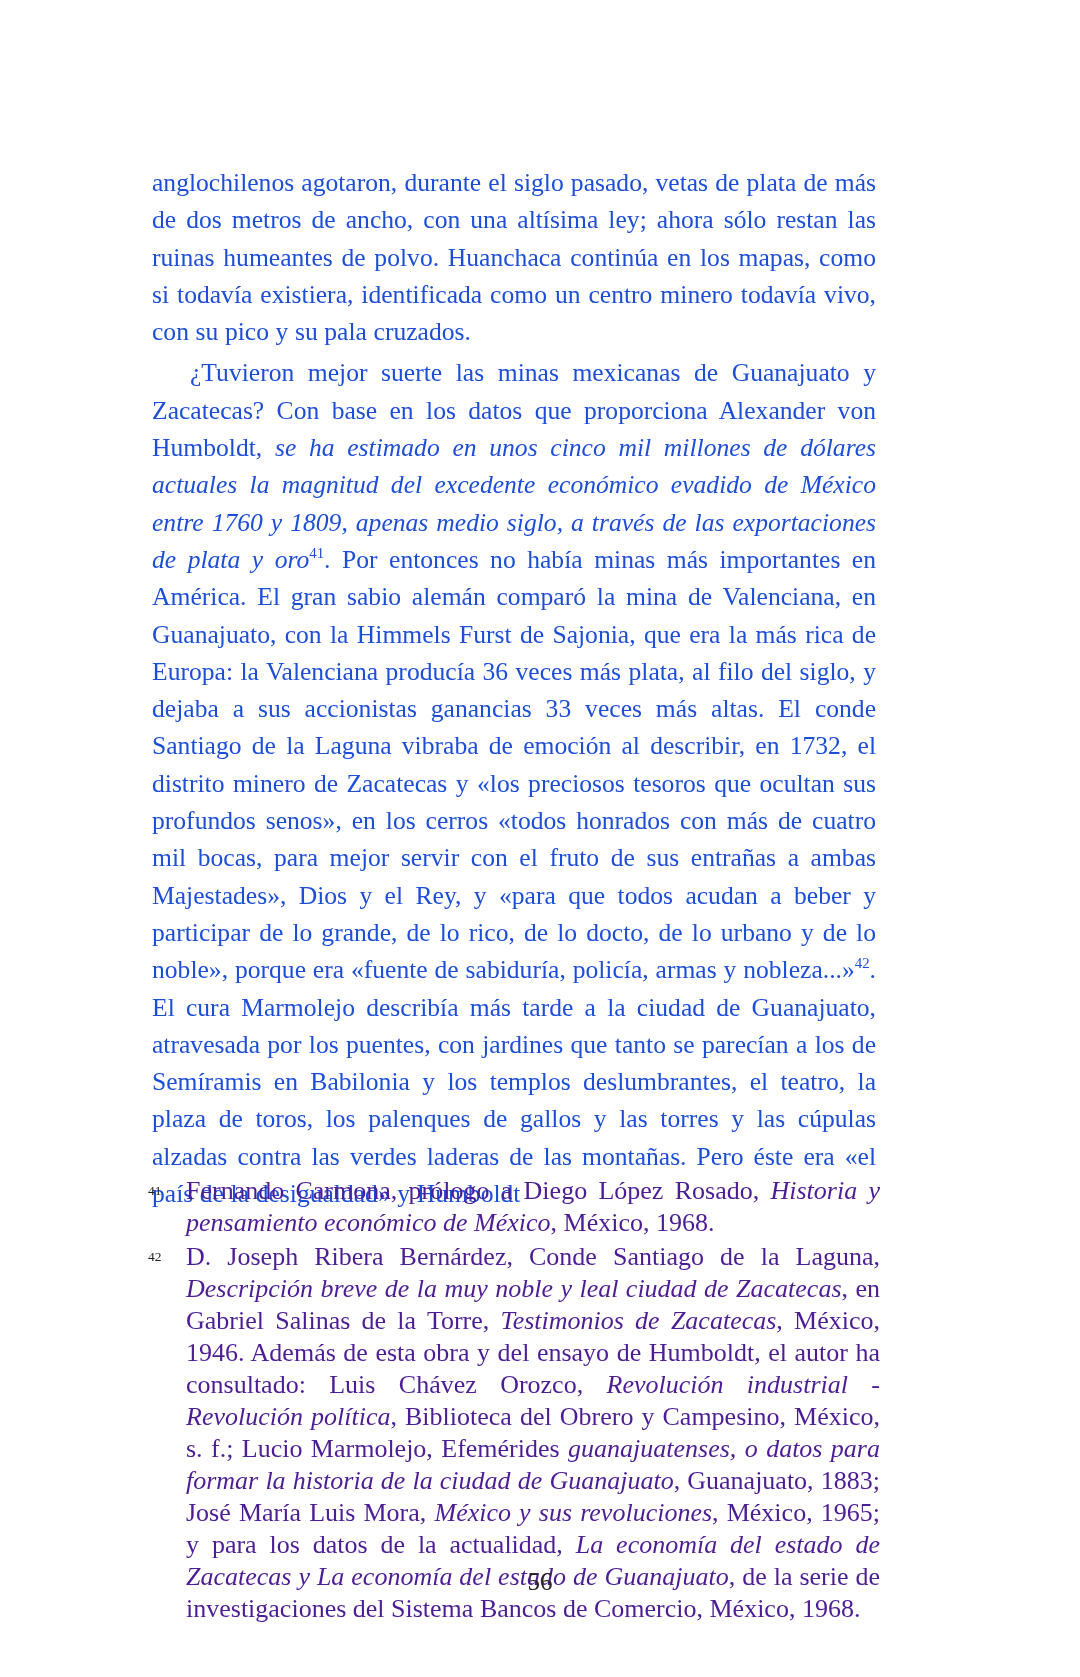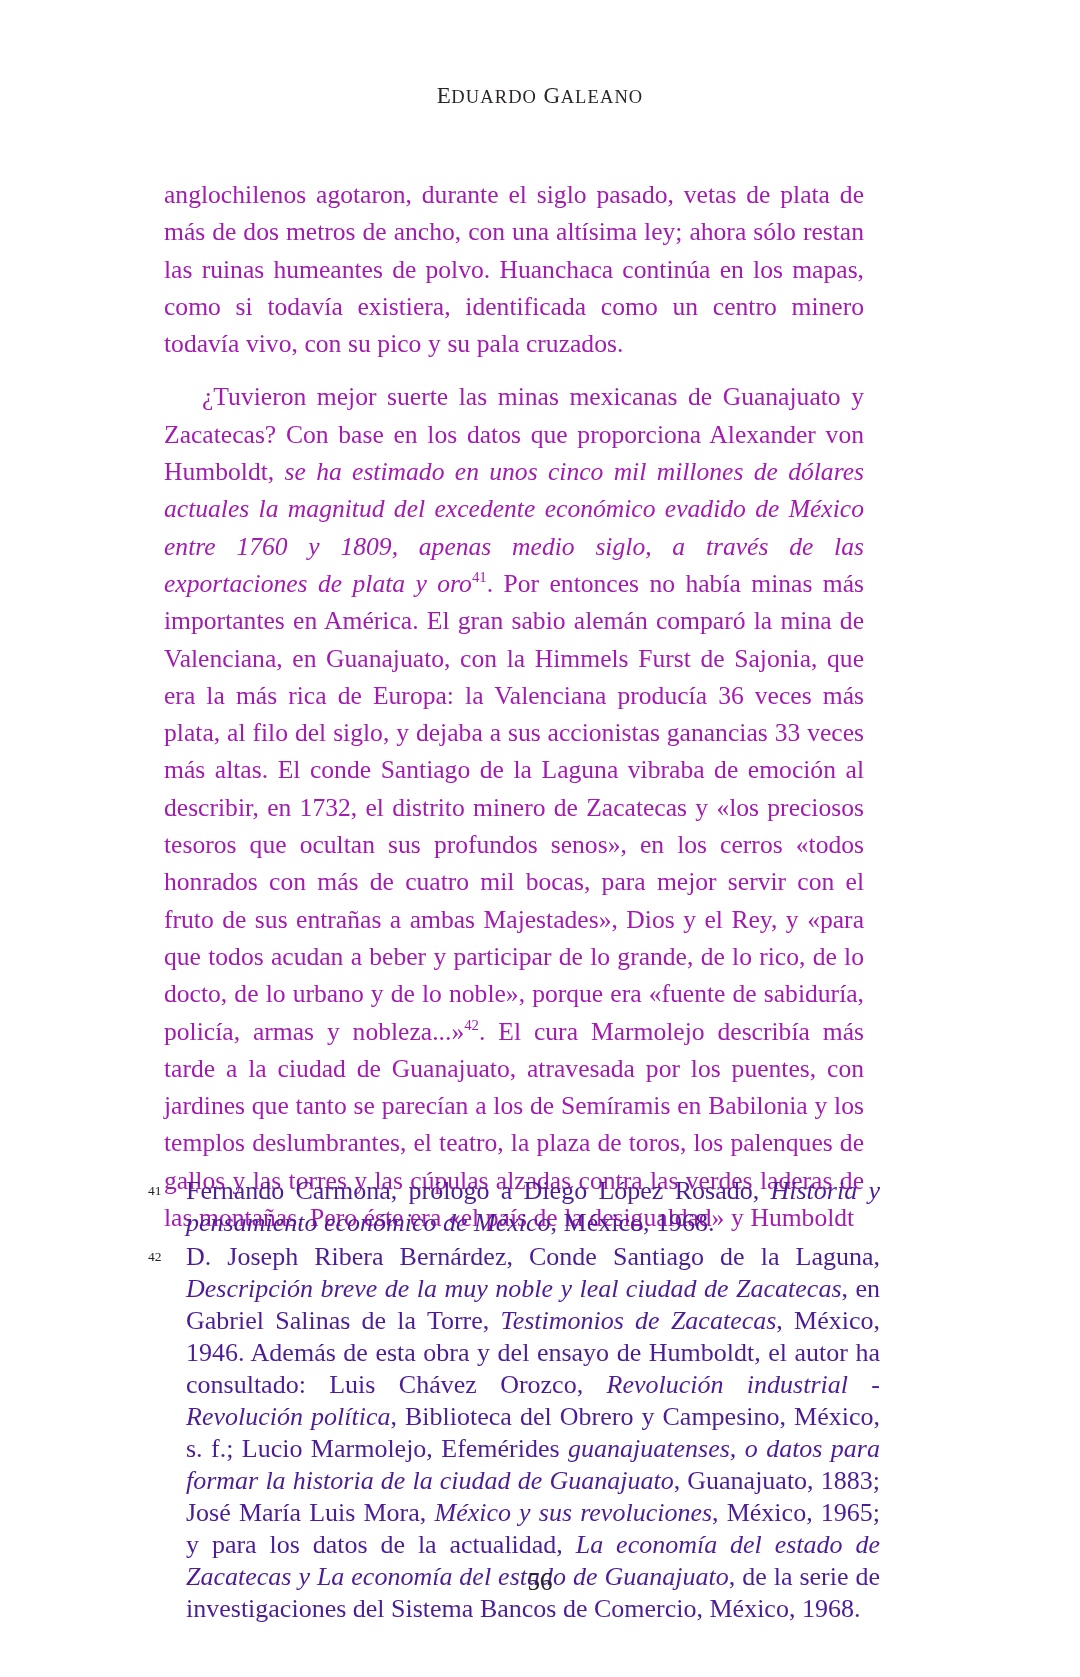--- a/index.html
+++ b/index.html
@@ -42,27 +42,27 @@
   }
 
   
   .body-block {
     position: absolute;
     top: 160px;
     left: 148px;
     width: 732px;
   }
   .body-block p {
-    margin: 16px;
+    margin: 4px;
     font-size: 25.6px;
     line-height: 37.3px;
     text-align: justify;
     text-justify: inter-word;
     word-spacing: 0.2px;
-    color: #a21caf;
+    color: #1d4ed8;
   }
   .body-block p.indent {
     text-indent: 38px;
   }
   .body-block p i,
   .footnotes i {
   }
   sup {
     font-size: 0.58em;
     vertical-align: super;
@@ -107,23 +107,20 @@
     text-align: center;
     font-size: 25px;
     color: #2a2526;
   }
 </style>
 </head>
 <body>
 
 <div class="page">
 
-  <div class="running-head">
-    <span><span class="smallcaps-lead">E</span><span class="smallcaps-rest">DUARDO</span><span class="smallcaps-lead">&nbsp;</span><span class="smallcaps-lead">G</span><span class="smallcaps-rest">ALEANO</span></span>
-  </div>
 
   <div class="body-block" id="body-block">
       <p><span>anglochilenos agotaron, durante el siglo pasado, vetas de plata de más de dos metros de ancho, con una altísima ley; ahora sólo restan las ruinas humeantes de polvo. Huanchaca continúa en los mapas, como si todavía existiera, identificada como un centro minero todavía vivo, con su pico y su pala cruzados.</span></p>
       <p class="indent"><span>¿Tuvieron mejor suerte las minas mexicanas de Guanajuato y Zacatecas? Con base en los datos que proporciona Alexander von Humboldt, </span><i>se ha estimado en unos cinco mil millones de dólares actuales la magnitud del excedente económico evadido de México entre 1760 y 1809, apenas medio siglo, a través de las exportaciones de plata y oro</i><sup>41</sup><span>. Por entonces no había minas más importantes en América. El gran sabio alemán comparó la mina de Valenciana, en Guanajuato, con la Himmels Furst de Sajonia, que era la más rica de Europa: la Valenciana producía 36 veces más plata, al filo del siglo, y dejaba a sus accionistas ganancias 33 veces más altas. El conde Santiago de la Laguna vibraba de emoción al describir, en 1732, el distrito minero de Zacatecas y «los preciosos tesoros que ocultan sus profundos senos», en los cerros «todos honrados con más de cuatro mil bocas, para mejor servir con el fruto de sus entrañas a ambas Majestades», Dios y el Rey, y «para que todos acudan a beber y participar de lo grande, de lo rico, de lo docto, de lo urbano y de lo noble», porque era «fuente de sabiduría, policía, armas y nobleza...»</span><sup>42</sup><span>. El cura Marmolejo describía más tarde a la ciudad de Guanajuato, atravesada por los puentes, con jardines que tanto se parecían a los de Semíramis en Babilonia y los templos deslumbrantes, el teatro, la plaza de toros, los palenques de gallos y las torres y las cúpulas alzadas contra las verdes laderas de las montañas. Pero éste era «el país de la desigualdad» y Humboldt</span></p>
     </div>
 
   <div class="footnotes" id="footnotes-block">
       <div class="footnote">
         <div class="fn-marker">41</div>
         <div class="fn-text"><span>Fernando Carmona, prólogo a Diego López Rosado, </span><i>Historia y pensamiento económico de México</i><span>, México, 1968.</span></div>

